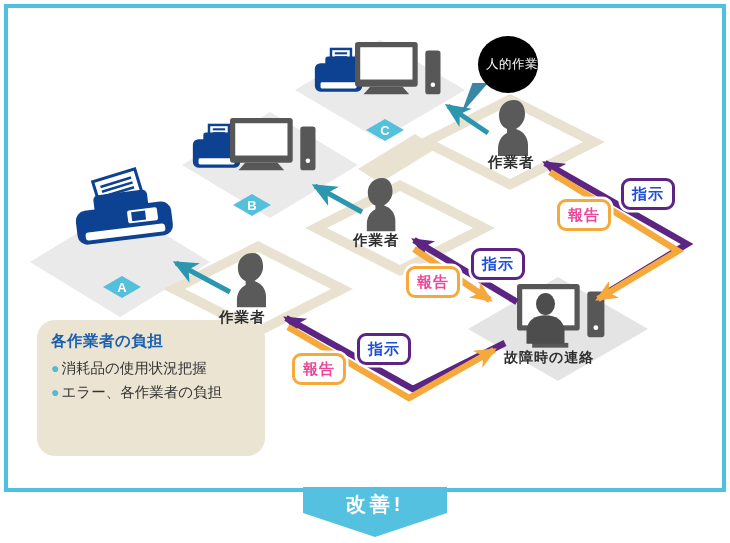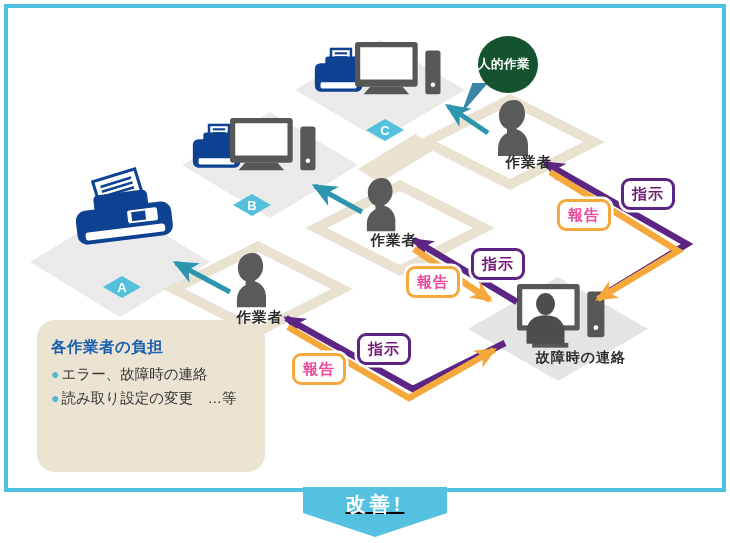--- a/index.html
+++ b/index.html
@@ -1,41 +1,41 @@
 <!DOCTYPE html>
 <html><head>
 <meta charset="utf-8">
 <style>
   html,body{margin:0;padding:0;background:#fff;}
   body{font-family:"Liberation Sans","DejaVu Sans",sans-serif;}
   .stage{position:relative;width:730px;height:543px;background:#fff;overflow:hidden;}
   .frame{position:absolute;left:4px;top:4px;width:714px;height:480px;border:4px solid #4ec1e0;background:#fff;z-index:0;}
   svg.layer{position:absolute;left:0;top:0;z-index:1;}
-  .node-label{position:absolute;z-index:3;font-size:14.5px;font-weight:600;color:#2e2e2e;text-align:right;letter-spacing:1px;}
+  .node-label{position:absolute;z-index:3;font-size:14.5px;font-weight:600;color:#2e2e2e;text-align:left;letter-spacing:1px;}
   .badge{position:absolute;z-index:4;width:48px;height:26px;background:#fff;border-radius:9px;
          display:flex;align-items:center;justify-content:center;font-size:15px;font-weight:bold;
          letter-spacing:1px;box-shadow:0 0 0 2.5px #ffffff;}
-  .badge.purple{border:3px solid #5c2483;color:#701a75;}
+  .badge.purple{border:3px solid #5c2483;color:#1d4ed8;}
   .badge.orange{border:3px solid #f5a83c;color:#ec4899;}
   .device-badge{position:absolute;z-index:3;width:38px;height:22px;background:#54c0dc;
          clip-path:polygon(50% 0,100% 50%,50% 100%,0 50%);
          display:flex;align-items:center;justify-content:center;color:#fff;font-size:13px;font-weight:bold;}
   .bubble{position:absolute;left:478px;top:36px;width:60px;height:57px;border-radius:50%;
-         background:#14532d;z-index:4;display:flex;align-items:center;justify-content:flex-start;
-         color:#fff;font-weight:bold;font-size:12.5px;letter-spacing:0.5px;}
+         background:#000000;z-index:4;display:flex;align-items:center;justify-content:flex-end;
+         color:#fff;font-weight:normal;font-size:12.5px;letter-spacing:0.5px;}
   .bubble-tail{position:absolute;left:461px;top:83px;width:30px;height:31px;background:#3a87a5;
          clip-path:polygon(90% 0%, 0% 100%, 38% 0%);z-index:4;}
-  .burden-box{position:absolute;left:37px;top:320px;width:228px;height:152px;background:#ebe4d2;
-         border-radius:18px;z-index:2;padding:17px 14px;box-sizing:border-box;}
+  .burden-box{position:absolute;left:37px;top:320px;width:228px;height:136px;background:#ebe4d2;
+         border-radius:18px;z-index:2;padding:11px 14px;box-sizing:border-box;}
   .burden-title{font-size:15.5px;font-weight:bold;color:#1b5fb0;margin-bottom:5px;letter-spacing:0.5px;}
   .burden-item{font-size:14.5px;color:#333;line-height:23.5px;white-space:nowrap;}
   .burden-item .bullet{color:#56b8d6;margin-right:2px;font-size:14px;}
   .banner{position:absolute;left:303px;top:487px;width:144px;height:50px;background:#55c1e0;
          clip-path:polygon(0 0,100% 0,100% 52%,50% 100%,0 52%);z-index:5;
-         display:flex;justify-content:center;text-decoration:underline;}
+         display:flex;justify-content:center;}
   .banner span{color:#fff;font-size:20px;font-weight:bold;letter-spacing:4px;margin-top:4px;}
 </style>
 </head>
 <body>
 
 <div class="stage">
   <div class="frame"></div>
 
   <svg class="layer" width="730" height="543" viewBox="0 0 730 543">
     <defs>
@@ -159,20 +159,20 @@
 
   <div class="badge purple" style="left:621px;top:178px;">指示</div>
   <div class="badge orange" style="left:557px;top:199px;">報告</div>
   <div class="badge purple" style="left:471px;top:248px;">指示</div>
   <div class="badge orange" style="left:406px;top:266px;">報告</div>
   <div class="badge purple" style="left:357px;top:333px;">指示</div>
   <div class="badge orange" style="left:292px;top:353px;">報告</div>
 
   <div class="burden-box">
     <div class="burden-title">各作業者の負担</div>
-    <div class="burden-item"><span class="bullet">●</span><span>エラー、故障時の連絡</span></div>
-    <div class="burden-item"><span class="bullet">●</span><span>読み取り設定の変更　…等</span></div>
+    <div class="burden-item"><span class="bullet">●</span><span>消耗品の使用状況把握</span></div>
+    <div class="burden-item"><span class="bullet">●</span><span>エラー、各作業者の負担</span></div>
   </div>
 
   <div class="banner">
     <span>改善!</span>
   </div>
 </div>
 
 </body></html>

